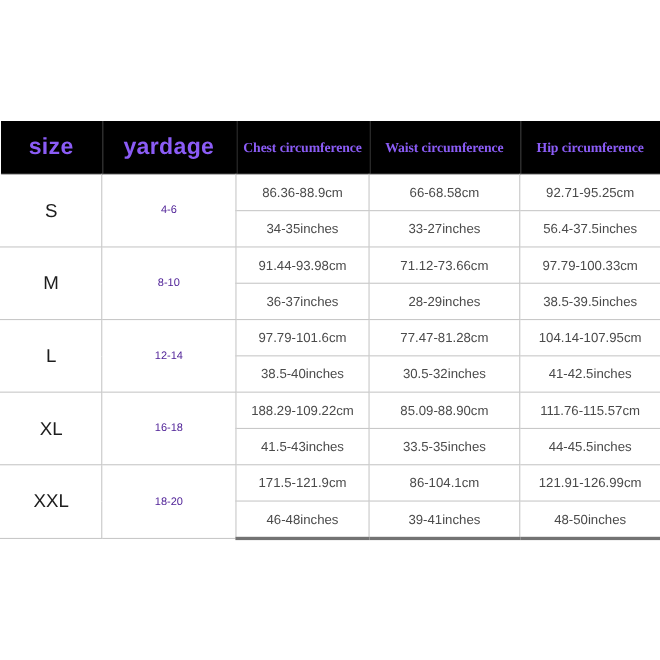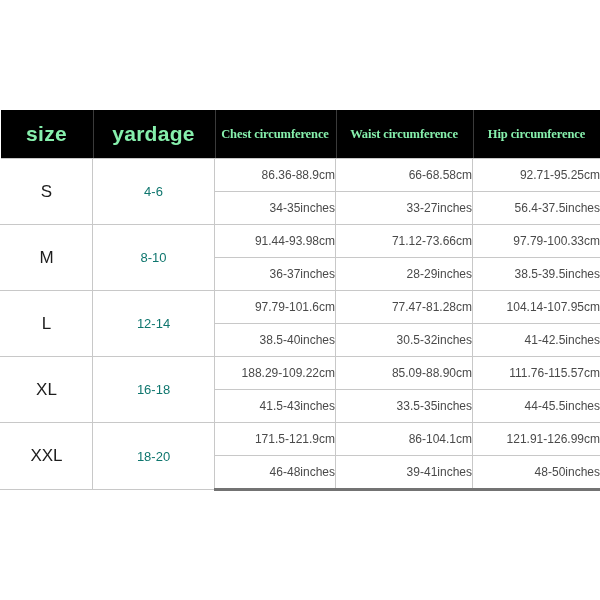--- a/index.html
+++ b/index.html
@@ -30,21 +30,21 @@
     table-layout: fixed;
   }
 
   
   .thead-row {
     background: #000000;
     height: 35px;
   }
   .thead-row th {
     background: #000000;
-    color: #86efac;
+    color: #8b5cf6;
     font-weight: bold;
     text-align: center;
     vertical-align: middle;
     padding: 12px 2px;
     border: none;
   }
   th.h-size,
   th.h-yardage {
     font-size: 21px;
     letter-spacing: 0.3px;
@@ -67,29 +67,28 @@
     vertical-align: middle;
     padding: 0;
   }
   td.c-size {
     font-size: 17px;
     color: #1d1d1d;
     height: 64px;
     font-weight: normal;
   }
   td.c-yardage {
-    font-size: 13px;
-    color: #0f766e;
+    font-size: 10px;
+    color: #4c1d95;
   }
   td.c-meas {
     font-size: 12px;
     color: #4a4a4a;
     height: 32px;
     white-space: nowrap;
-    text-align: right;
   }
 
   
   .size-table tbody tr:last-child td {
     border-bottom: 3px solid #737373;
   }
   .size-table tbody td:first-child {
     border-left: 1px solid #ffffff;
   }
   .size-table tbody td:last-child {

